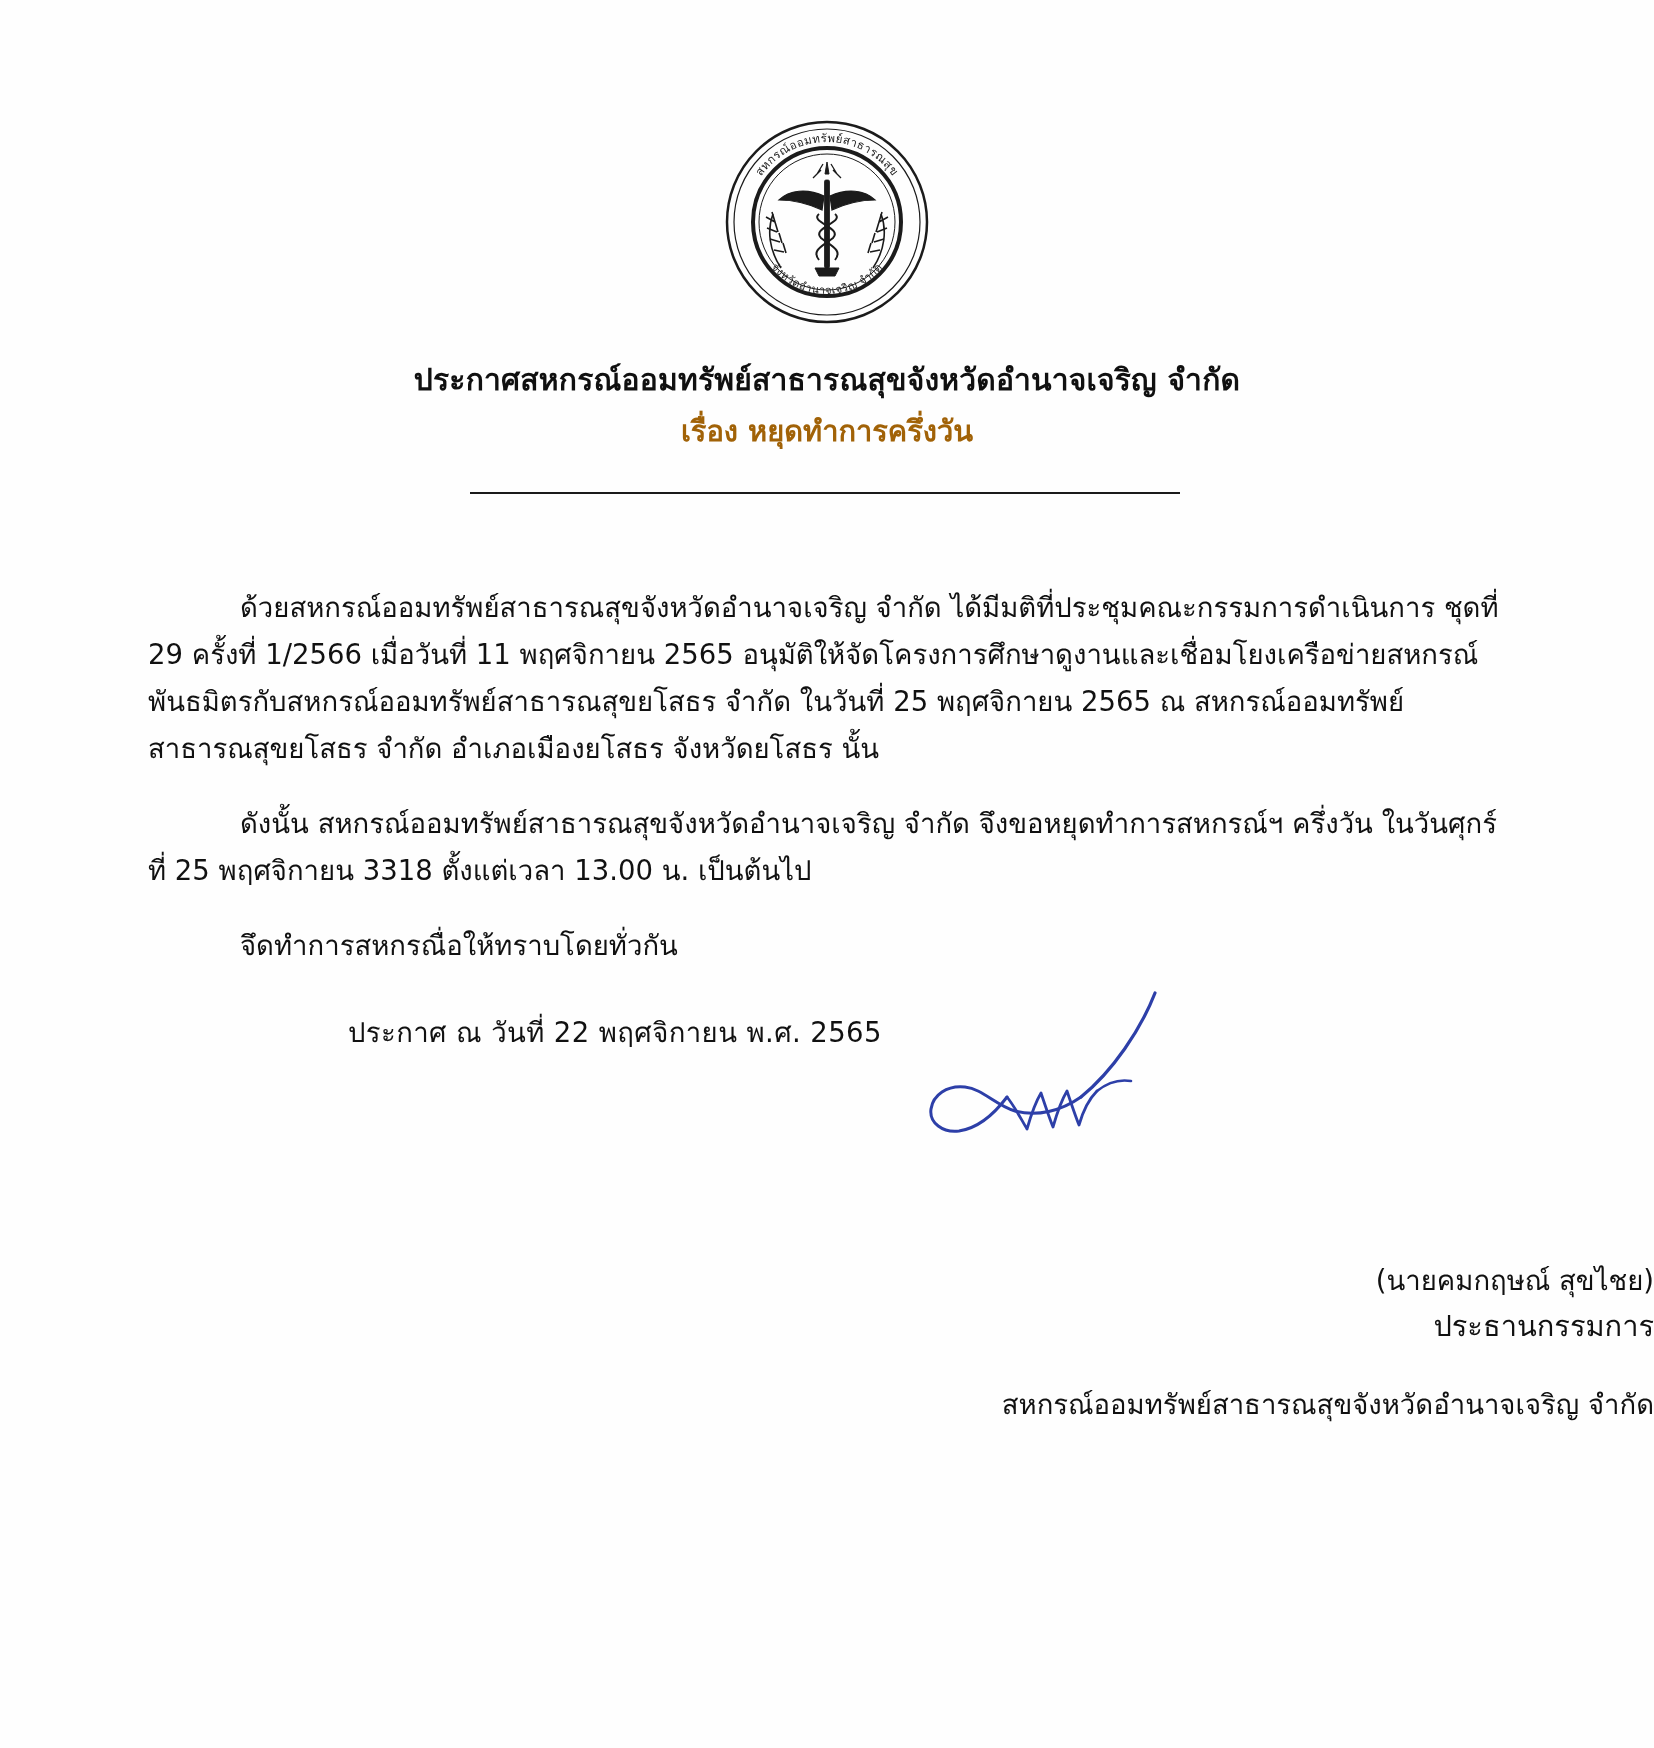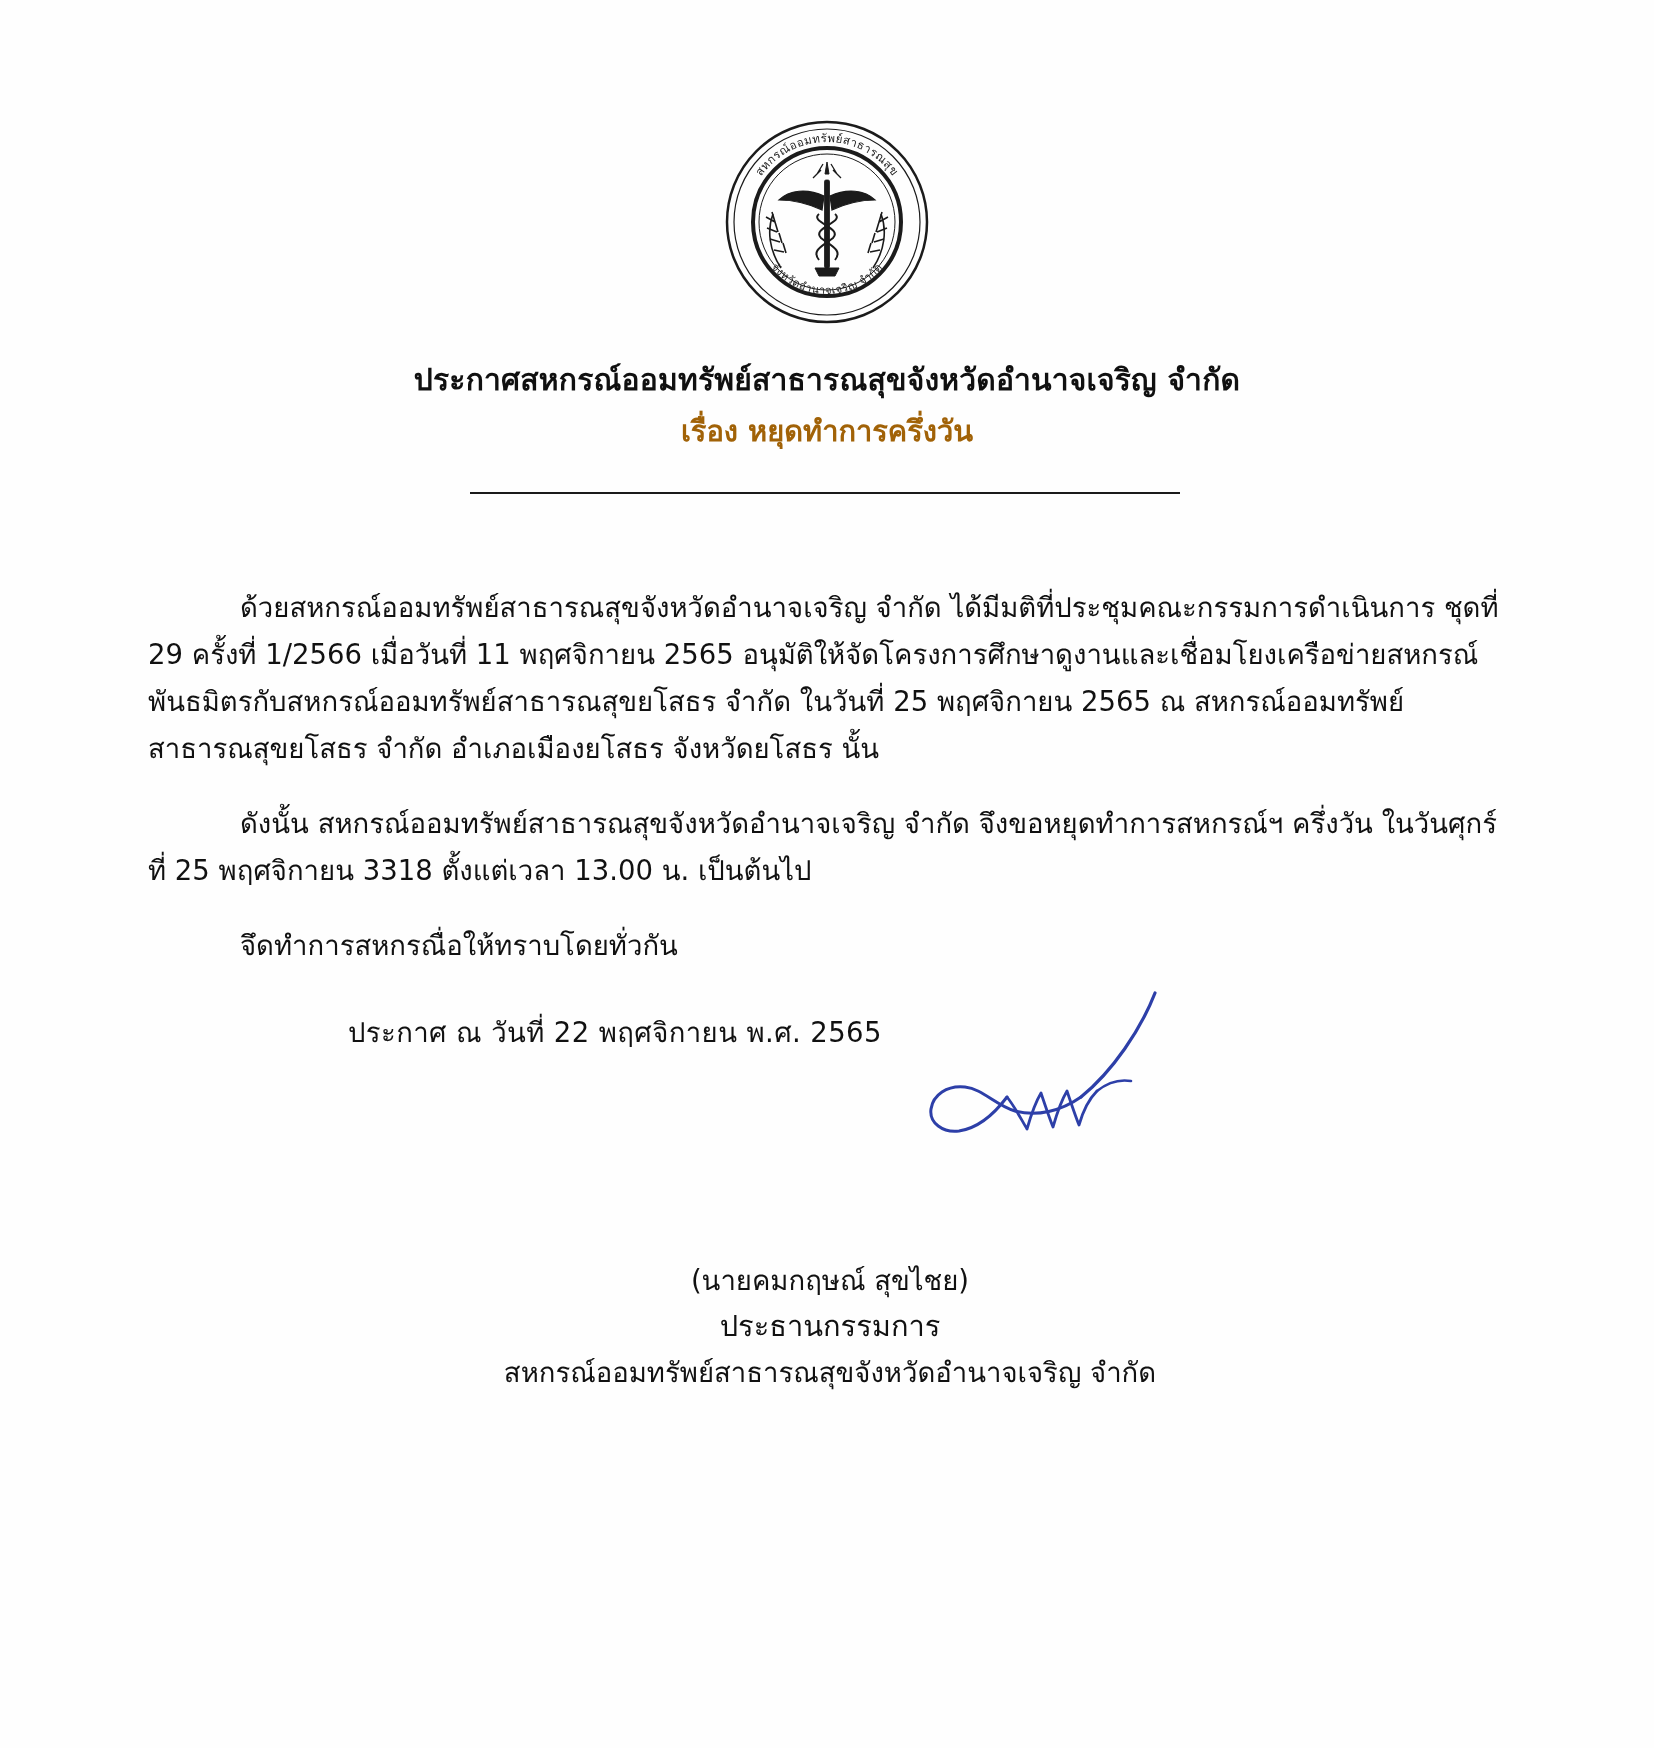--- a/index.html
+++ b/index.html
@@ -108,36 +108,37 @@
     width: 420px;
     height: 210px;
     pointer-events: none;
   }
 
   .sign-block {
     position: absolute;
     top: 1258px;
     left: 6px;
     right: 0;
-    text-align: center;
+    text-align: right;
   }
   .sign-name {
     font-size: 27.5px;
     color: #111111;
     line-height: 1.62;
   }
   .sign-role {
     font-size: 29px;
     color: #111111;
     line-height: 1.62;
   }
   .sign-org {
     font-size: 27.5px;
     color: #111111;
     line-height: 1.62;
+    margin-top: 32px;
   }
 </style>
 </head>
 <body>
 
 <div class="page">
 
   <div class="emblem-wrap">
     <div class="emblem">
       <svg width="208" height="208" viewBox="0 0 208 208" xmlns="http://www.w3.org/2000/svg">

